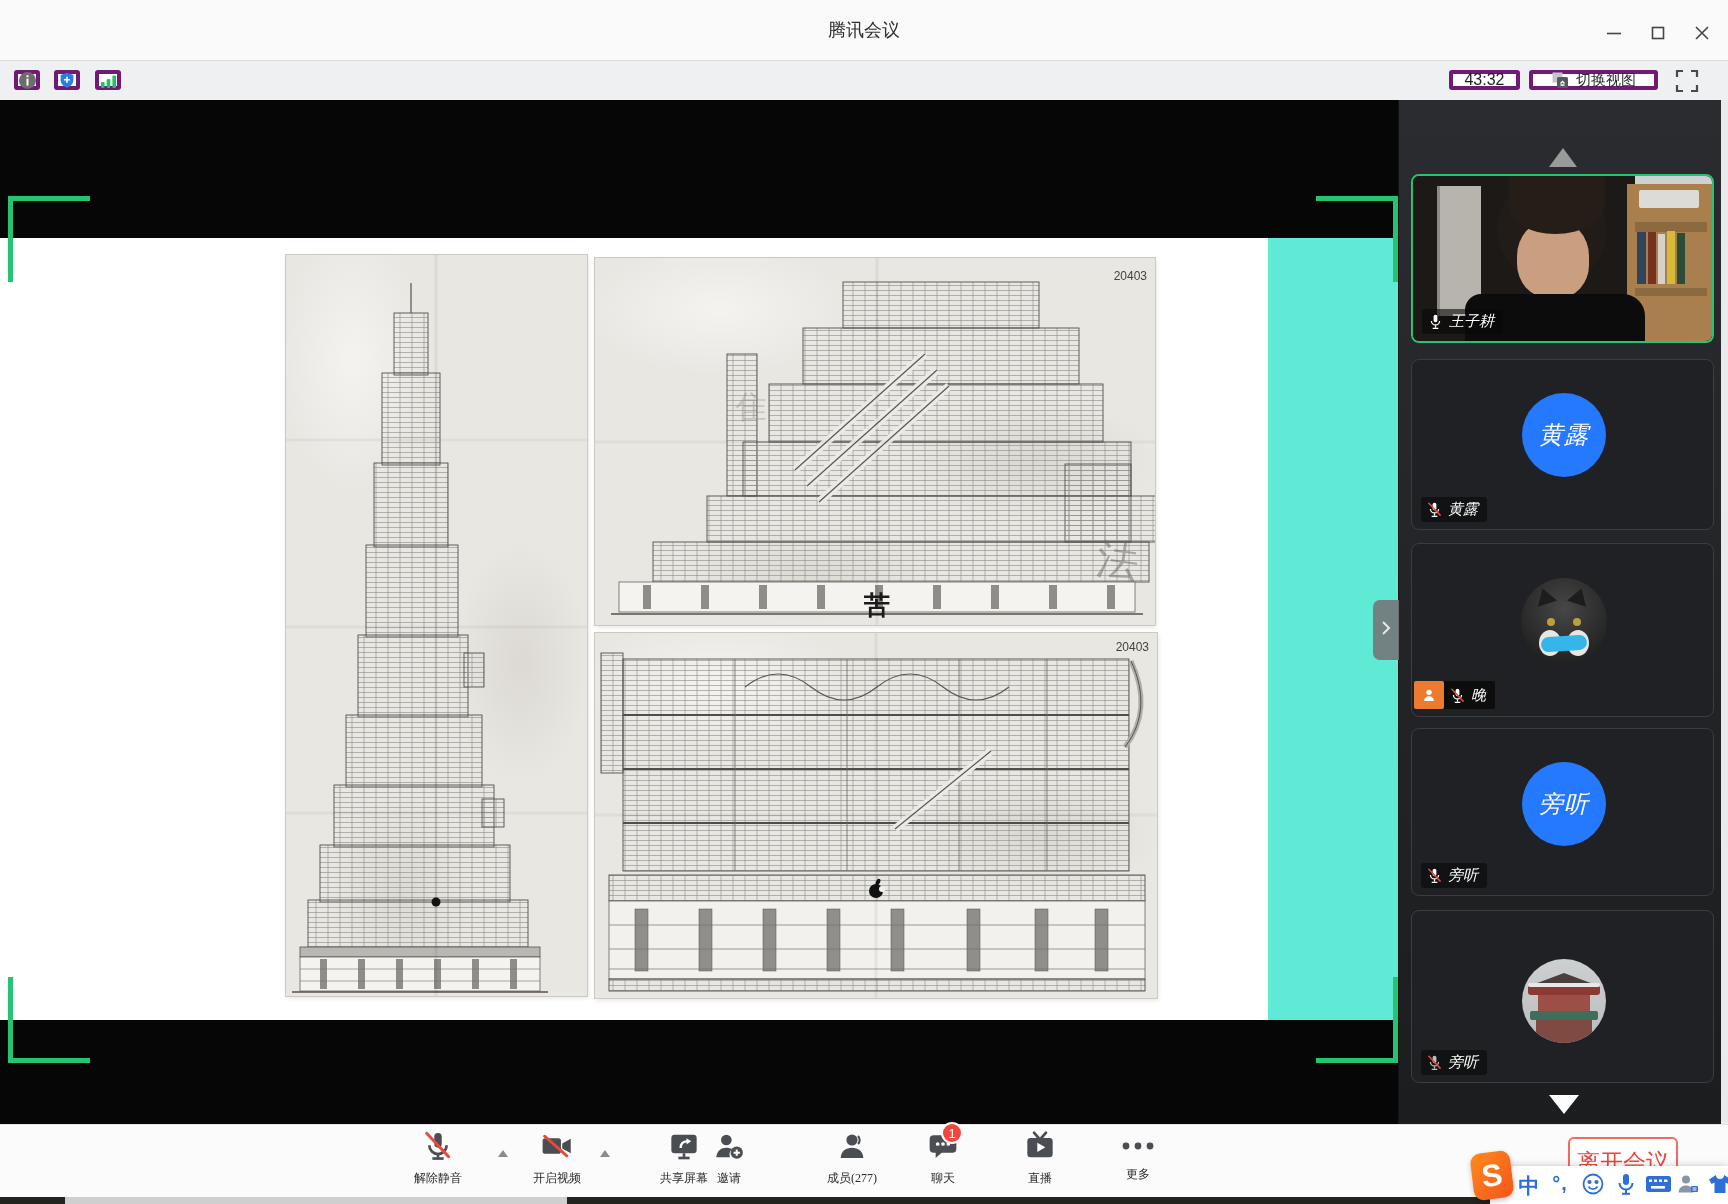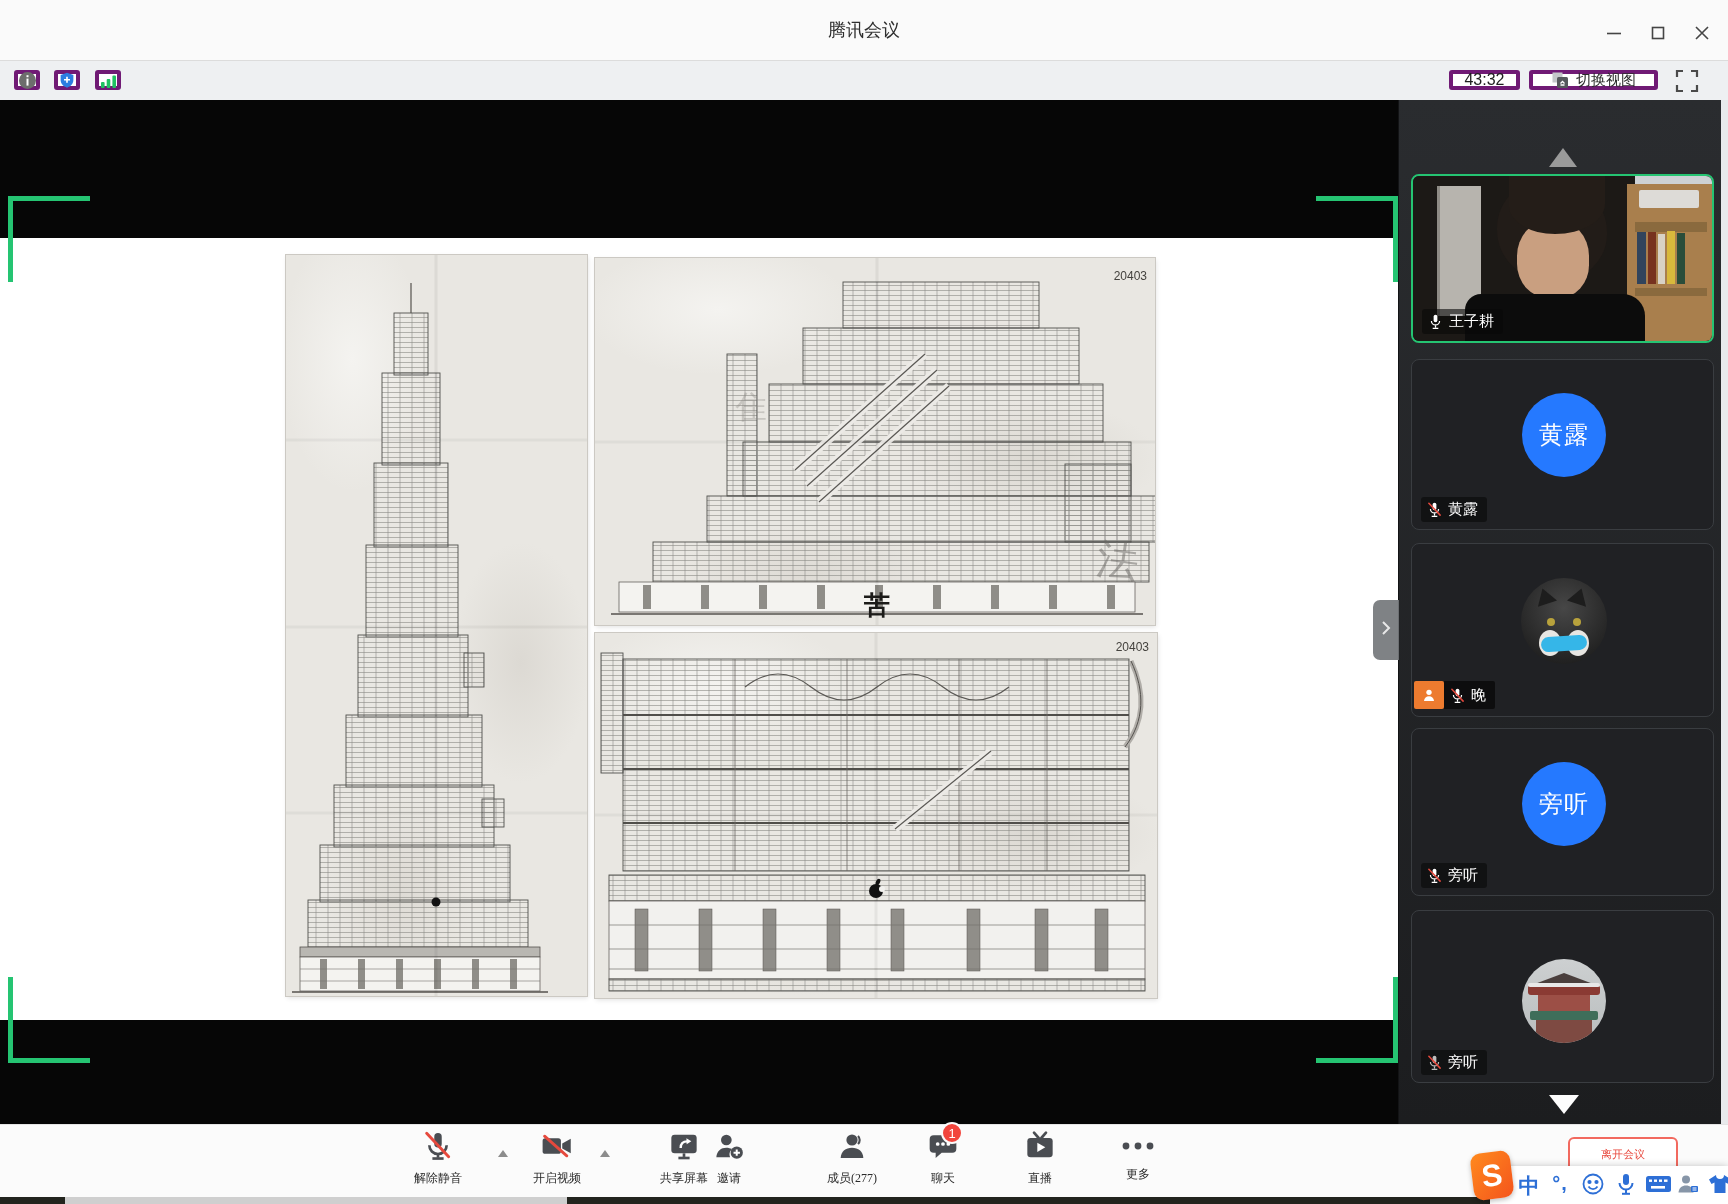--- a/index.html
+++ b/index.html
@@ -1,18 +1,18 @@
 <!DOCTYPE html>
 <html><head>
 <meta charset="utf-8">
 <style>
   html,body{margin:0;padding:0;background:#888;}
   *{box-sizing:border-box;}
   #app{position:relative;width:1728px;height:1204px;overflow:hidden;
-       font-family:"Liberation Sans","DejaVu Sans",sans-serif;background:#ffffff;}
+       font-family:"Liberation Sans","DejaVu Sans",sans-serif;background:#5eead4;}
   .abs{position:absolute;}
 
   
   .titlebar{left:0;top:0;width:1728px;height:61px;background:#fafafa;border-bottom:1px solid #dcdcdc;}
   .title{left:0;top:0;width:100%;height:61px;line-height:61px;text-align:center;font-size:18px;color:#2e2e2e;}
   .winbtn{top:20px;width:26px;height:26px;display:flex;align-items:center;justify-content:center;cursor:default;}
 
   
   .toolbar{left:0;top:61px;width:1728px;height:39px;background:#eef0f2;}
   .tb-box{top:70px;height:20px;background:#fff;border:4px solid #701a75;border-radius:3px;display:flex;align-items:center;justify-content:center;}
@@ -26,33 +26,33 @@
 
   .sheet{background:
       radial-gradient(ellipse 40% 30% at 22% 14%,#f4f3f0 0%,rgba(244,243,240,0) 60%),
       radial-gradient(ellipse 35% 25% at 78% 55%,#dcd9d3 0%,rgba(220,217,211,0) 65%),
       radial-gradient(ellipse 40% 22% at 38% 86%,#dedbd5 0%,rgba(222,219,213,0) 60%),
       #e9e7e2;
     box-shadow:0 0 0 1px #ccc9c3,1px 2px 5px rgba(0,0,0,.12);}
 
   
   .sidebar{left:1398px;top:100px;width:330px;height:1024px;background:linear-gradient(#2a2c2f,#1c1d1f);border-left:1px solid #121315;}
-  .tile{position:absolute;left:12px;width:303px;background:#202124;border:1px solid #3a3d41;border-radius:8px;overflow:hidden;cursor:default;}
+  .tile{position:absolute;left:12px;width:303px;background:#202124;border:1px solid #3a3d41;border-radius:8px;overflow:hidden;cursor:default;font-style:italic;}
   .tile.active{border:2px solid #25c472;}
   .plabel{position:absolute;left:9px;bottom:7px;display:flex;align-items:center;gap:6px;background:rgba(8,8,8,.6);padding:3px 9px 3px 6px;border-radius:3px;color:#fff;font-size:15px;white-space:nowrap;}
   .avatar{position:absolute;border-radius:50%;display:flex;align-items:center;justify-content:center;color:#fff;font-size:24px;letter-spacing:1px;overflow:hidden;}
   .tri{width:0;height:0;}
 
   
   .ctrlbar{left:0;top:1124px;width:1728px;height:73px;background:#fbfbfb;border-top:1px solid #e4e4e4;}
   .ctrl{position:absolute;top:1130px;width:96px;display:flex;flex-direction:column;align-items:center;gap:4px;cursor:default;}
   .ctrl .lbl{font-size:12px;color:#2b2b2b;white-space:nowrap;}
   .caret{position:absolute;top:1150px;width:0;height:0;border-left:5px solid transparent;border-right:5px solid transparent;border-bottom:7px solid #8c8c8c;}
   .badge{position:absolute;left:941px;top:1122px;width:22px;height:22px;border-radius:50%;background:#f2453d;border:2px solid #fbfbfb;color:#fff;font-size:13px;display:flex;align-items:center;justify-content:center;}
-  .leavebtn{left:1568px;top:1137px;width:110px;height:48px;border:2px solid #f2695f;border-radius:6px;color:#e8473c;font-size:11px;display:flex;justify-content:center;padding-top:8px;background:#fff;}
+  .leavebtn{left:1568px;top:1137px;width:110px;height:48px;border:2px solid #f2695f;border-radius:6px;color:#e8473c;font-size:23px;display:flex;justify-content:center;padding-top:8px;background:#fff;}
 
   
   .edgestrip{left:0;top:1197px;width:1728px;height:7px;background:#23241e;}
   .edgestrip .lightseg{position:absolute;left:65px;top:0;width:502px;height:7px;background:#cfcfcf;}
 
   
   .imebar{left:1490px;top:1166px;width:238px;height:38px;background:#fff;border-radius:6px 0 0 0;box-shadow:0 1px 8px rgba(0,0,0,.28);display:flex;align-items:center;}
   .imeicon{position:absolute;top:1172px;display:flex;align-items:center;justify-content:center;color:#2d6fd6;}
   .slogo{left:1472px;top:1152px;width:40px;height:47px;border-radius:10px;background:linear-gradient(135deg,#ff8a1e,#f4541c);transform:rotate(-7deg);color:#fff;font-size:31px;font-weight:bold;display:flex;align-items:center;justify-content:center;box-shadow:0 2px 5px rgba(0,0,0,.25);}
 </style>

